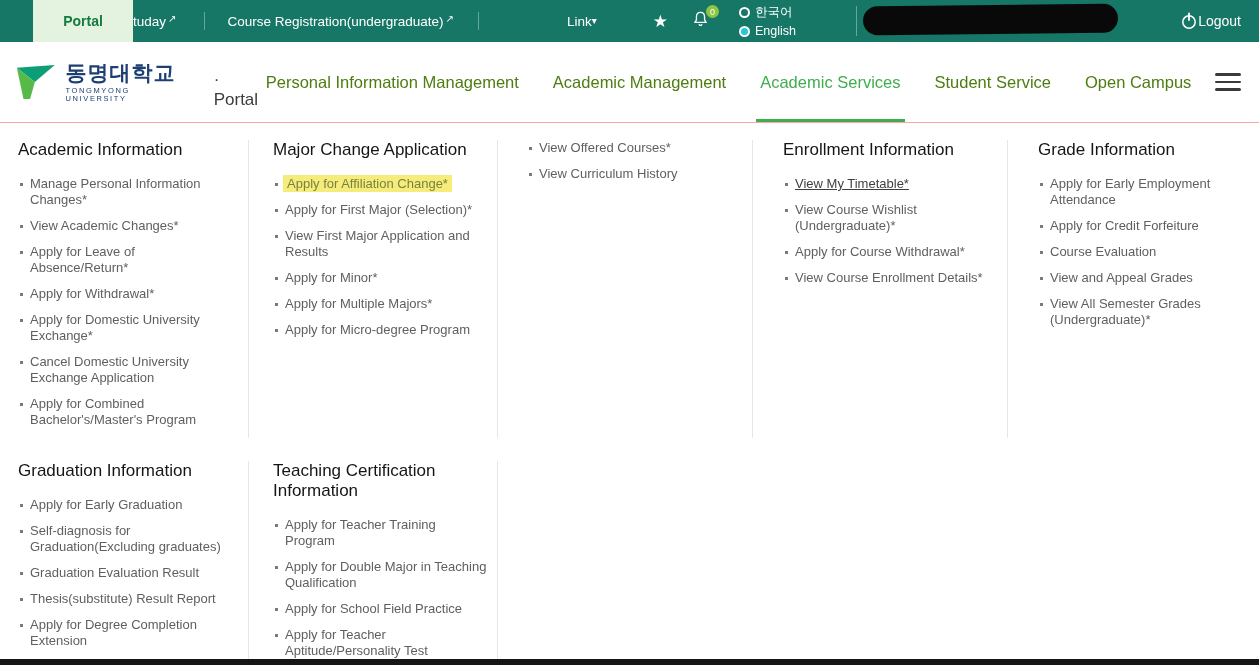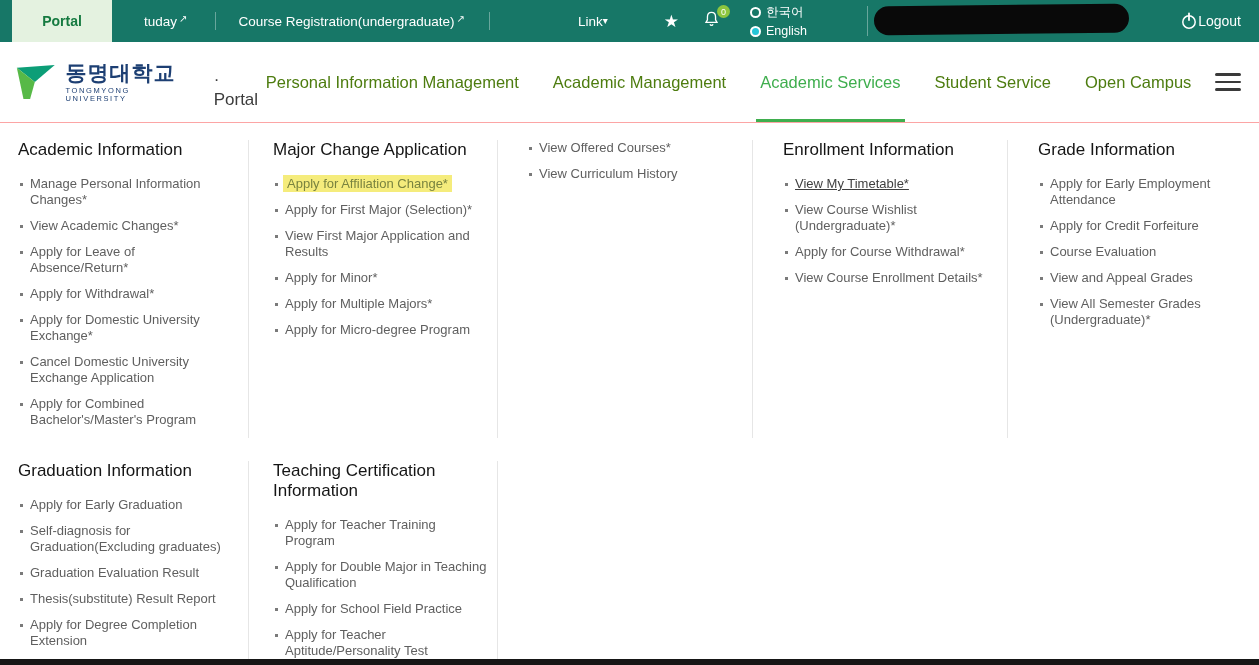--- a/index.html
+++ b/index.html
@@ -1,20 +1,20 @@
 <!DOCTYPE html>
 <html><head>
 <meta charset="utf-8">
 <style>
   html,body{margin:0;padding:0;background:#fff;font-family:"Liberation Sans",sans-serif;}
   .page{position:relative;width:1259px;height:665px;background:#fff;overflow:hidden;}
 
   
   .topbar{position:absolute;top:0;left:0;right:0;height:42px;background:#177767;display:flex;align-items:center;color:#fff;}
-  .portal-tab{margin-left:12px;width:100px;height:42px;background:#e4f2e0;color:#157a40;font-weight:bold;font-size:14px;display:flex;align-items:center;justify-content:center;cursor:pointer;}
+  .portal-tab{margin-left:33px;width:100px;height:42px;background:#e4f2e0;color:#157a40;font-weight:bold;font-size:14px;display:flex;align-items:center;justify-content:center;cursor:pointer;}
   .top-link{display:flex;align-items:flex-start;font-size:13.5px;cursor:pointer;white-space:nowrap;}
   .top-link .arr{font-size:10px;margin-left:2px;line-height:10px;}
   .sep{width:1px;height:18px;background:rgba(255,255,255,.35);}
   .link-dd{display:flex;align-items:center;font-size:13.5px;cursor:pointer;}
   .chev{font-size:10px;line-height:10px;}
   .star{font-size:17px;line-height:17px;cursor:pointer;}
   .bell-wrap{position:relative;cursor:pointer;}
   .badge{position:absolute;top:-5px;right:-10px;width:13px;height:13px;border-radius:50%;background:#8dc63f;color:#fff;font-size:9px;display:flex;align-items:center;justify-content:center;}
   .lang{display:flex;flex-direction:column;gap:3px;font-size:12.5px;}
   .lang-row{display:flex;align-items:center;gap:5px;cursor:pointer;white-space:nowrap;}
@@ -64,21 +64,21 @@
   .bottom-bar{position:absolute;left:0;right:0;bottom:0;height:6px;background:#161616;}
 </style>
 </head>
 <body>
 
 <div class="page">
 
   <div class="topbar">
     <div class="portal-tab">Portal</div>
 
-    <div class="top-link" style="margin-left:32px">
+    <div class="top-link" style="">
       <span>tuday</span>
       <span class="arr">↗</span>
     </div>
 
     <div class="sep" style="margin-left:28px"></div>
 
     <div class="top-link" style="margin-left:22px">
       <span>Course Registration(undergraduate)</span>
       <span class="arr">↗</span>
     </div>

